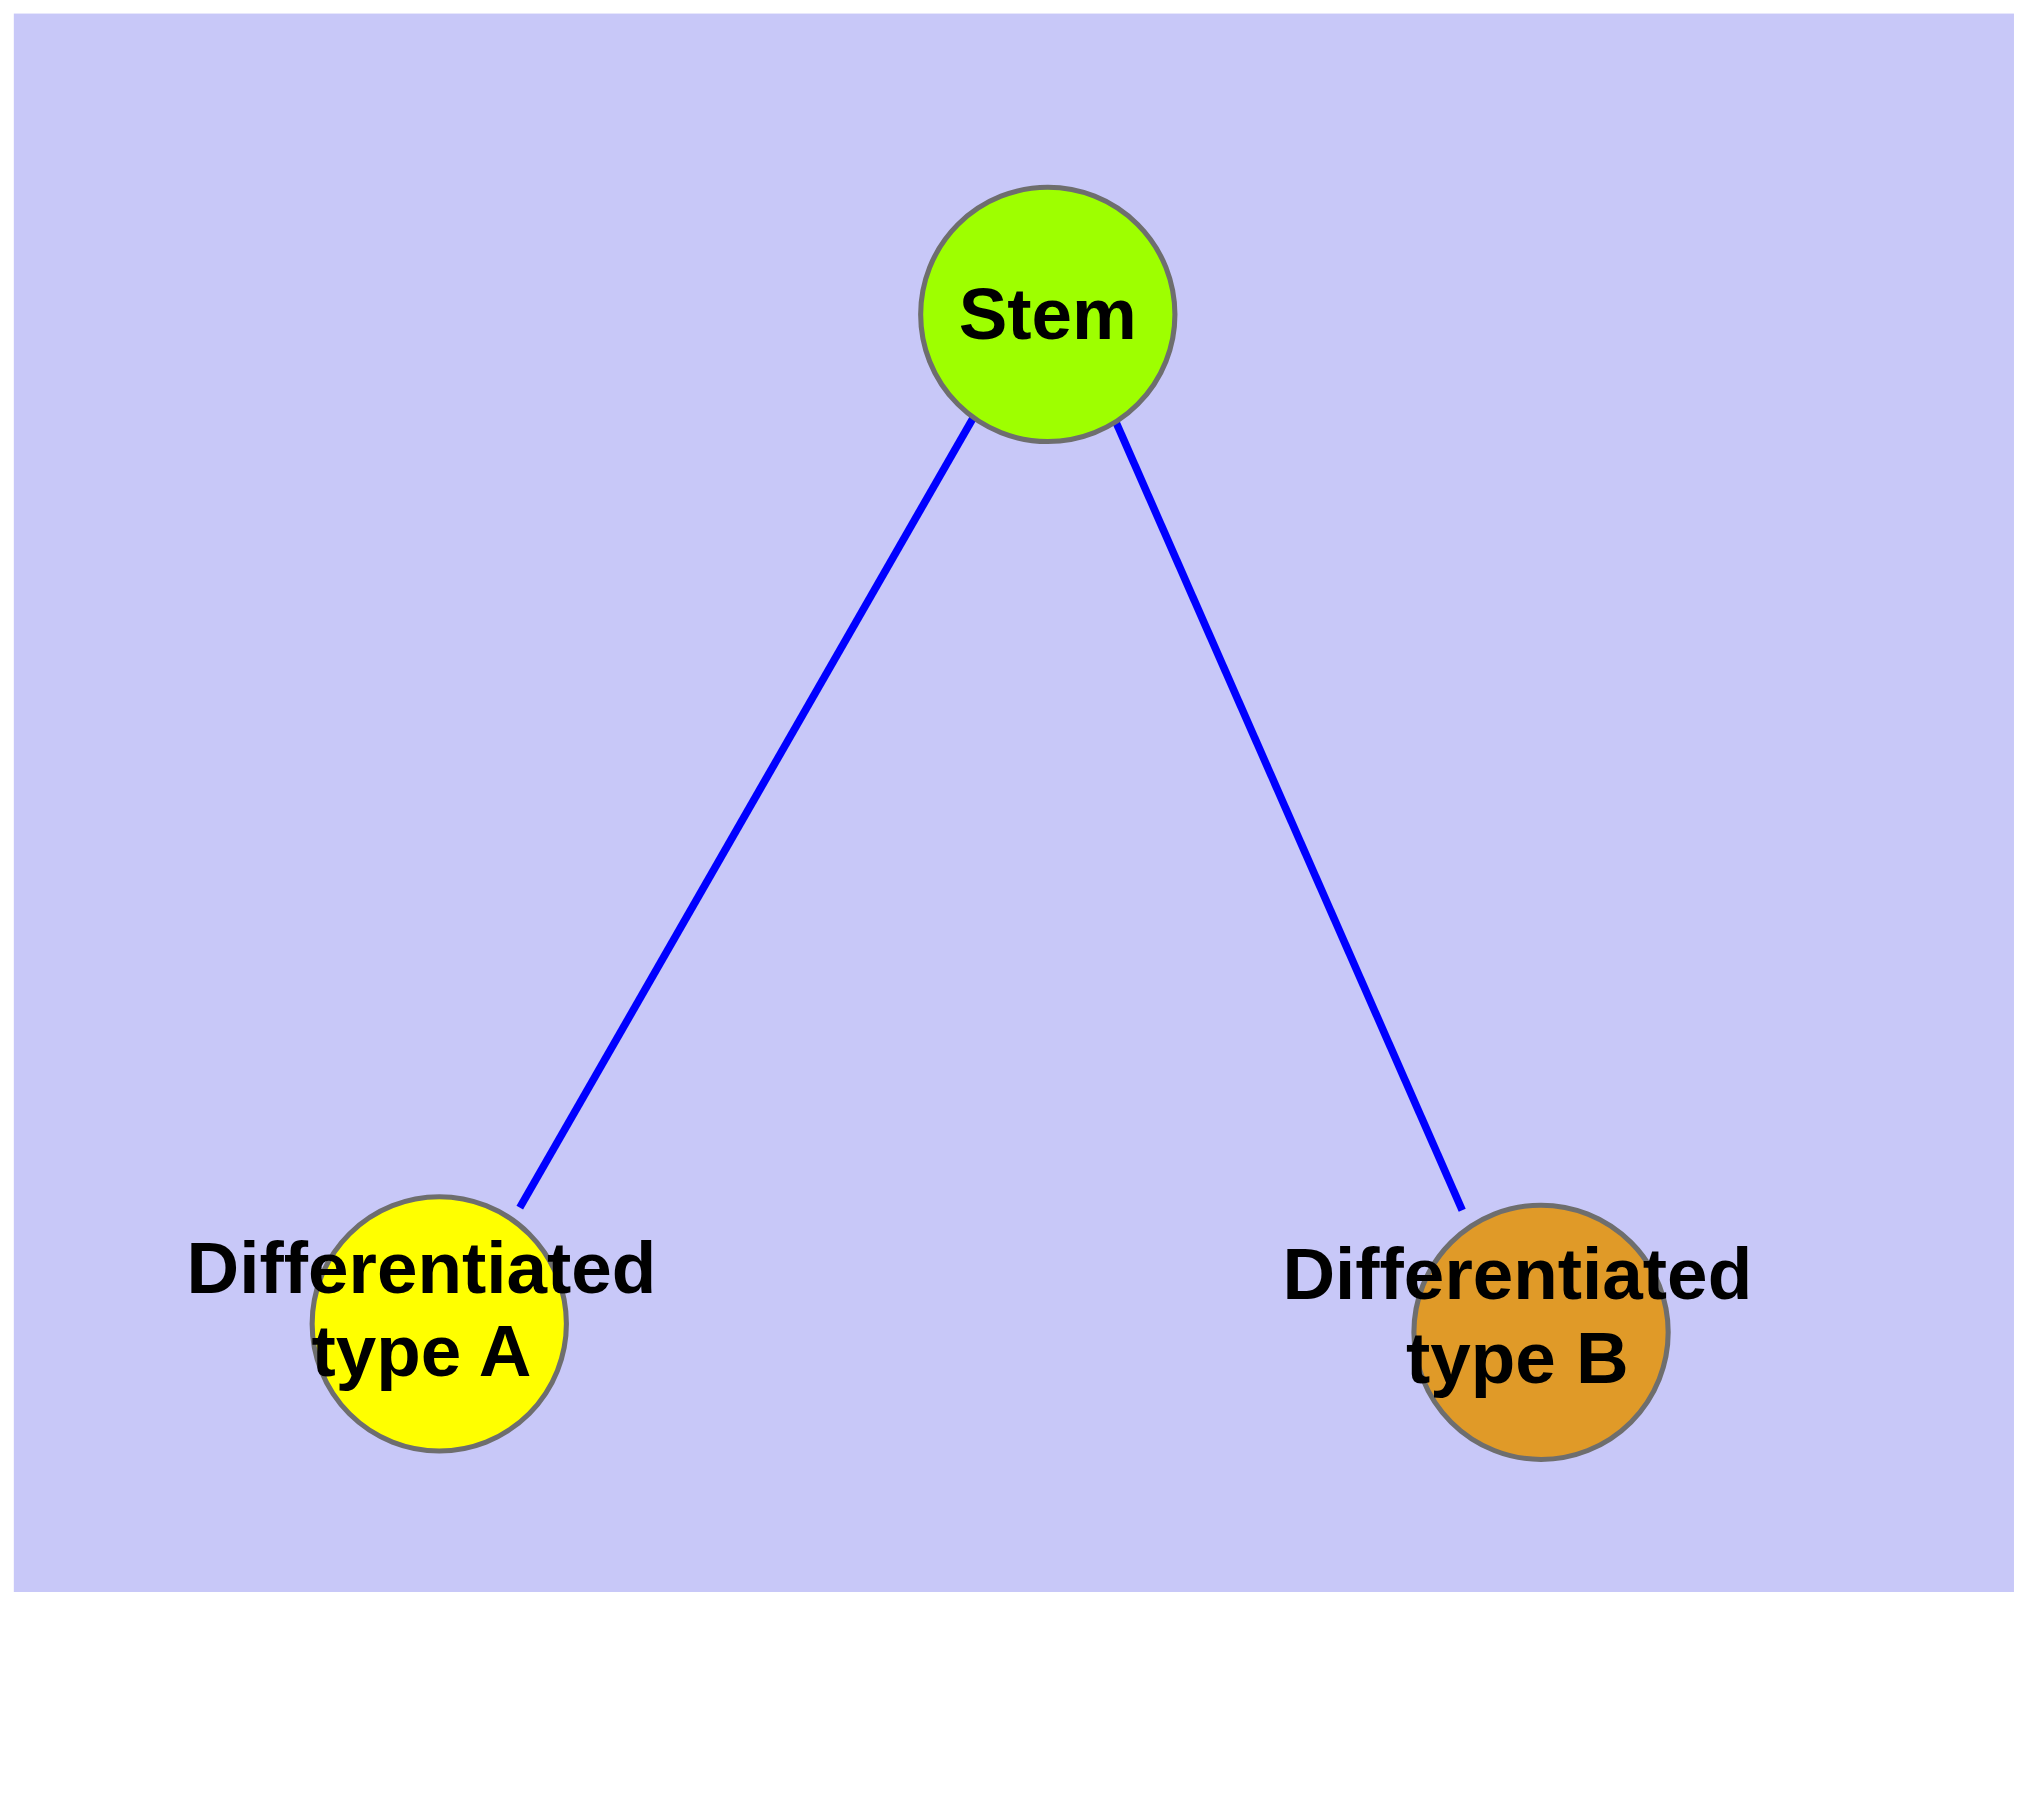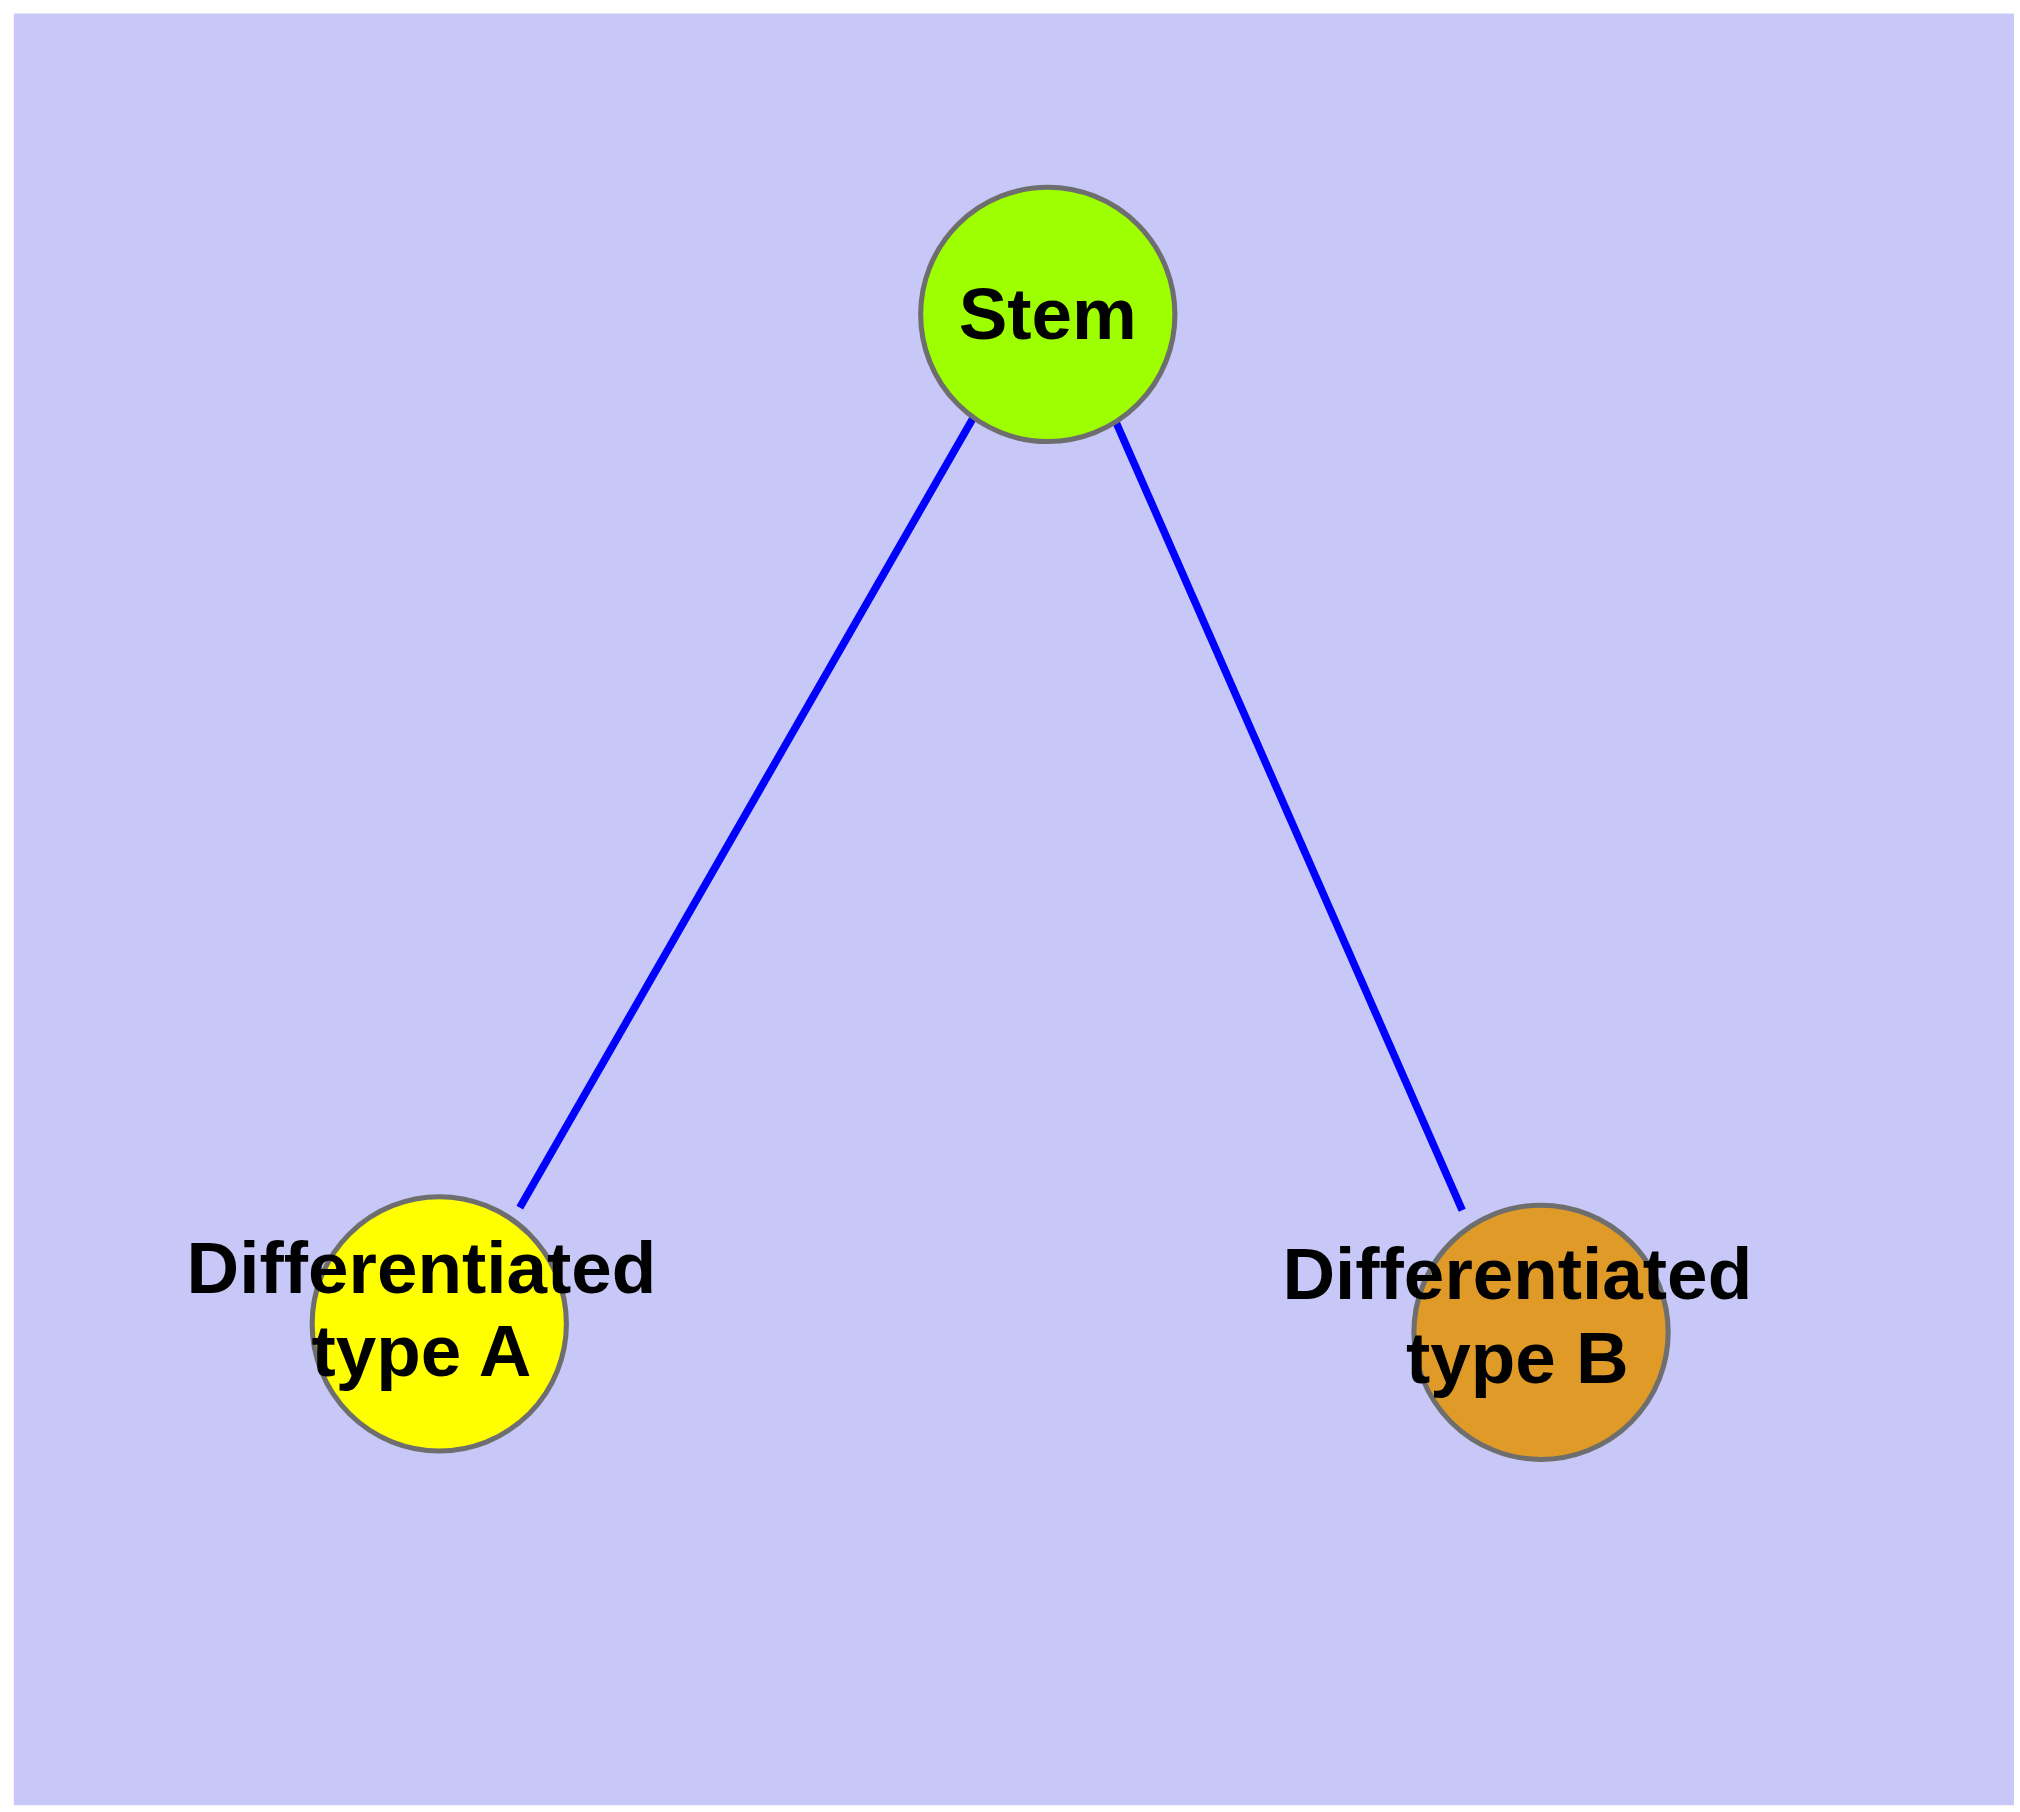--- a/index.html
+++ b/index.html
@@ -4,21 +4,21 @@
 <title>Cell Differentiation Graph</title>
 <style>
   html, body {
     margin: 0;
     padding: 0;
     background: #ffffff;
   }
   #canvas-wrap {
     position: relative;
     width: 2021px;
-    height: 1812px;
+    height: 1592px;
     background: #ffffff;
     overflow: hidden;
   }
   #graph-svg {
     position: absolute;
     left: 0;
     top: 0;
     width: 2021px;
     height: 1812px;
     display: block;

